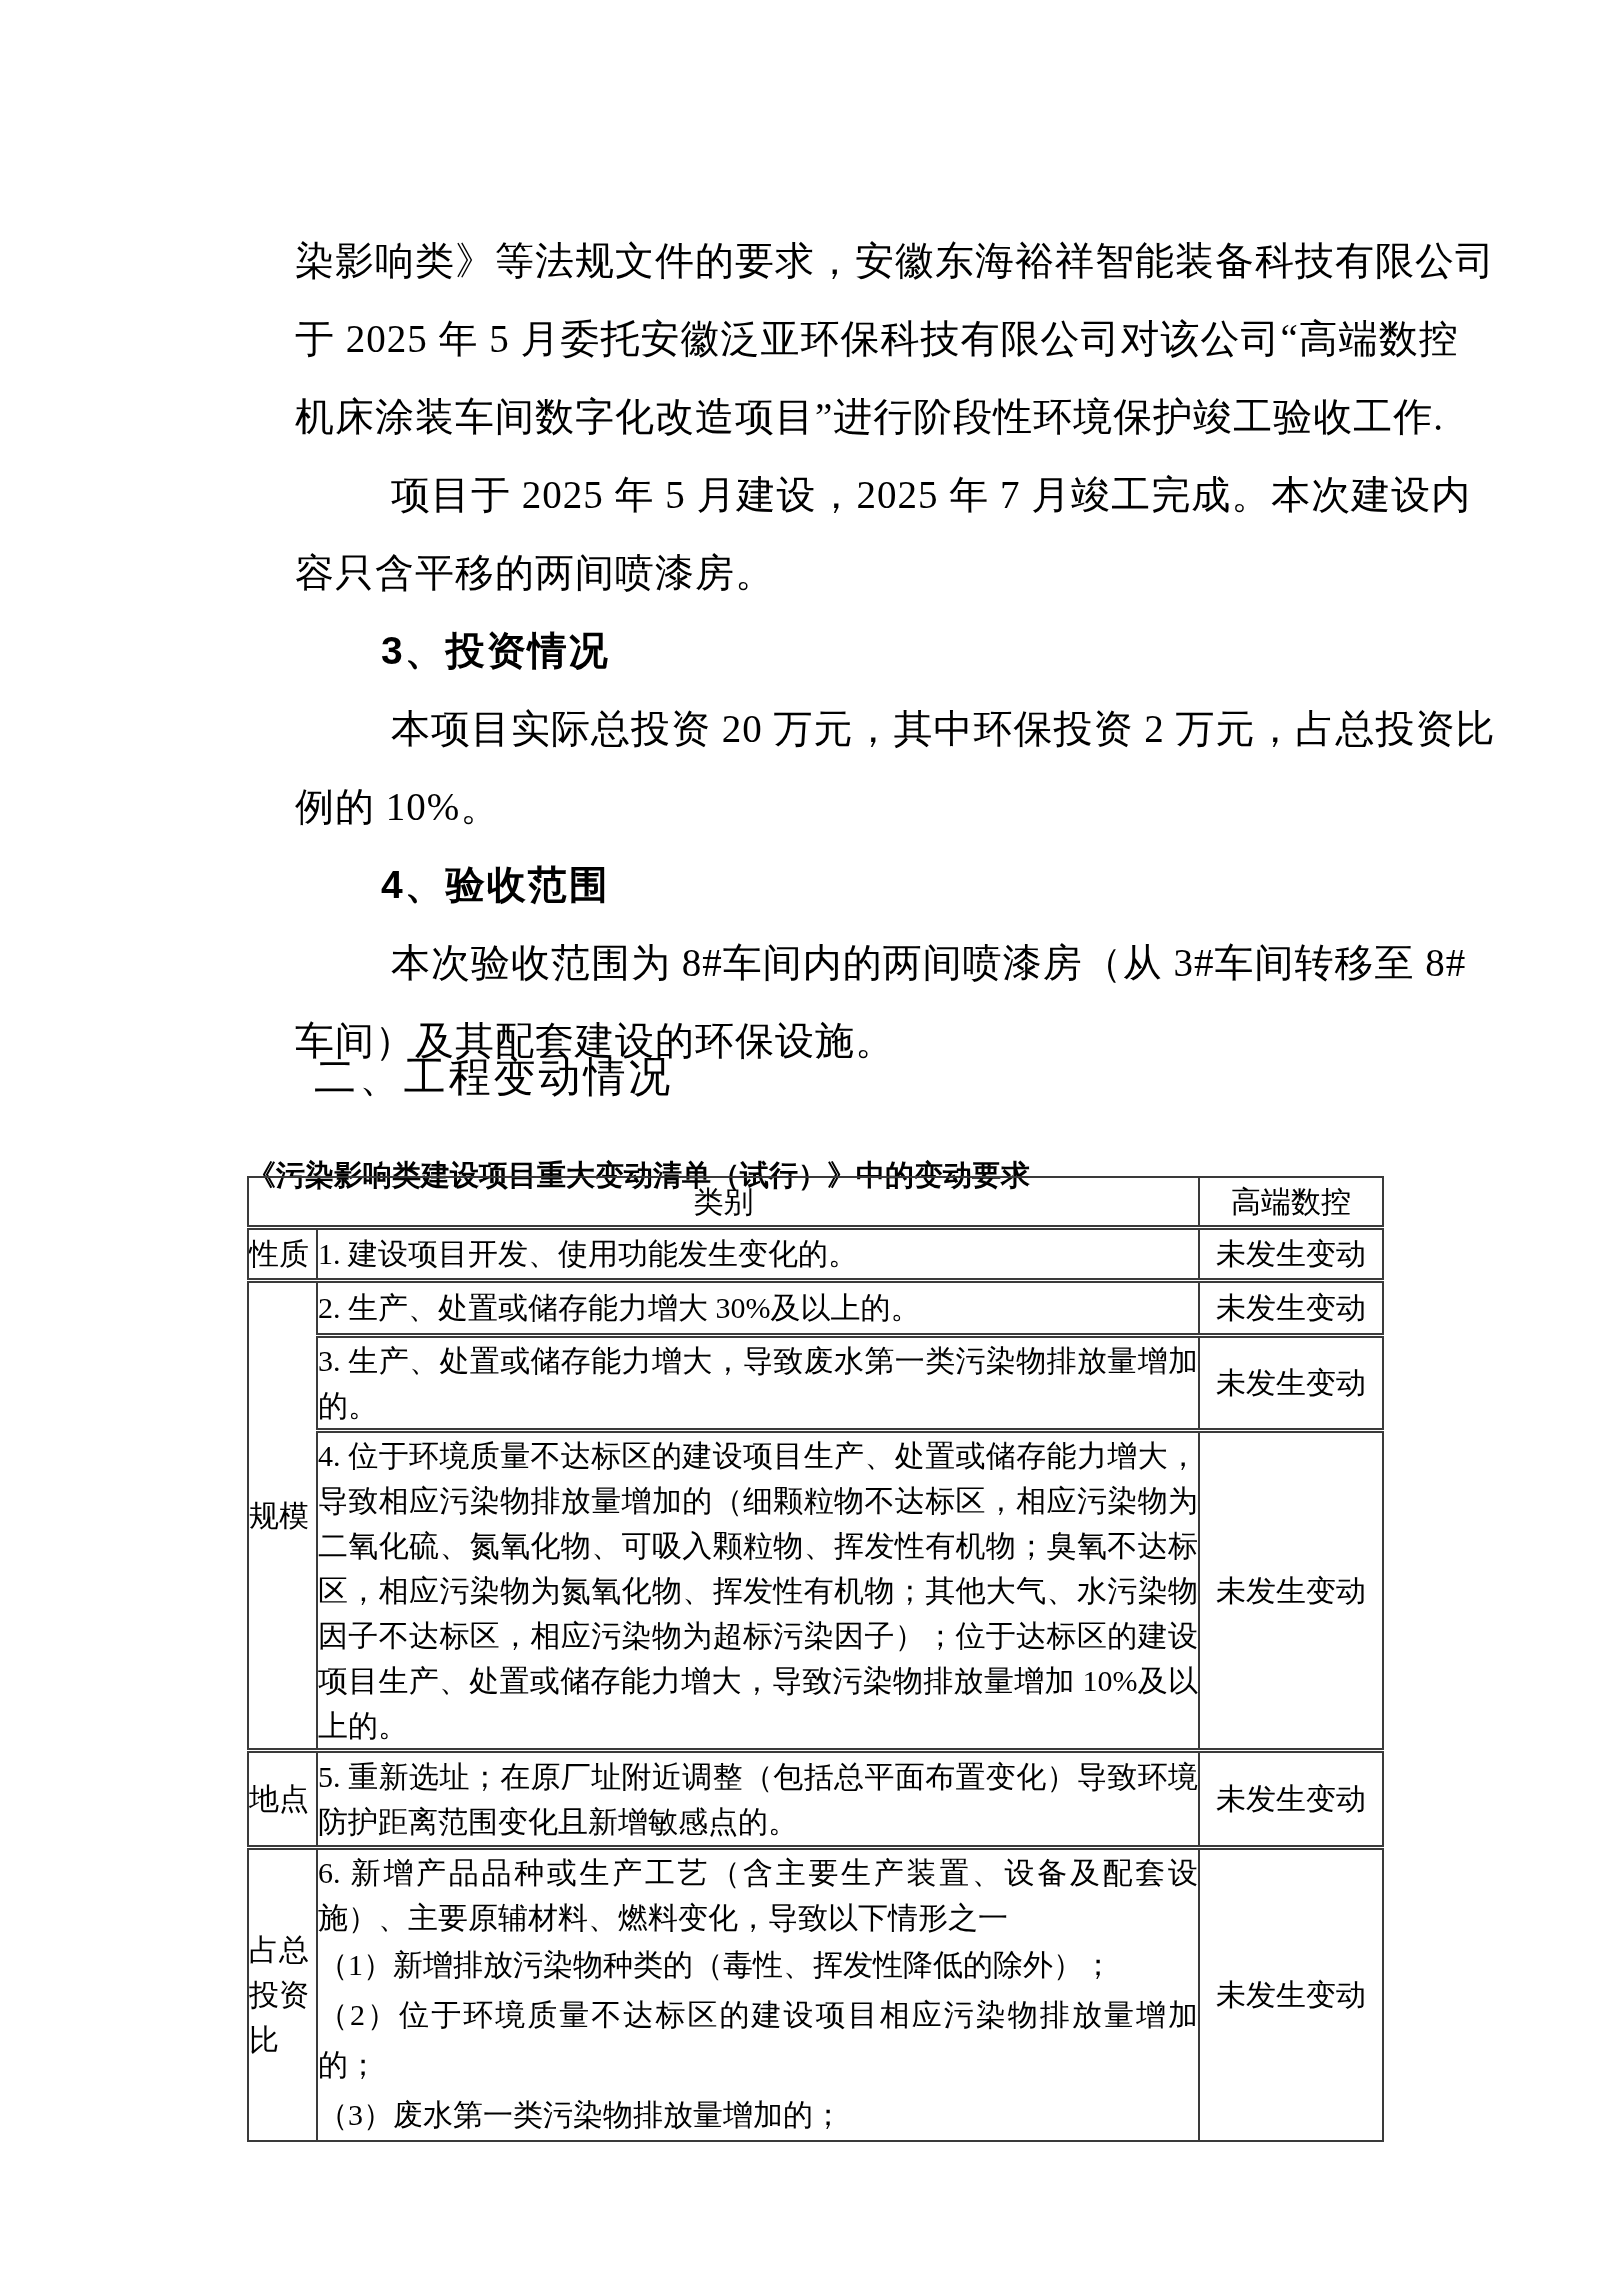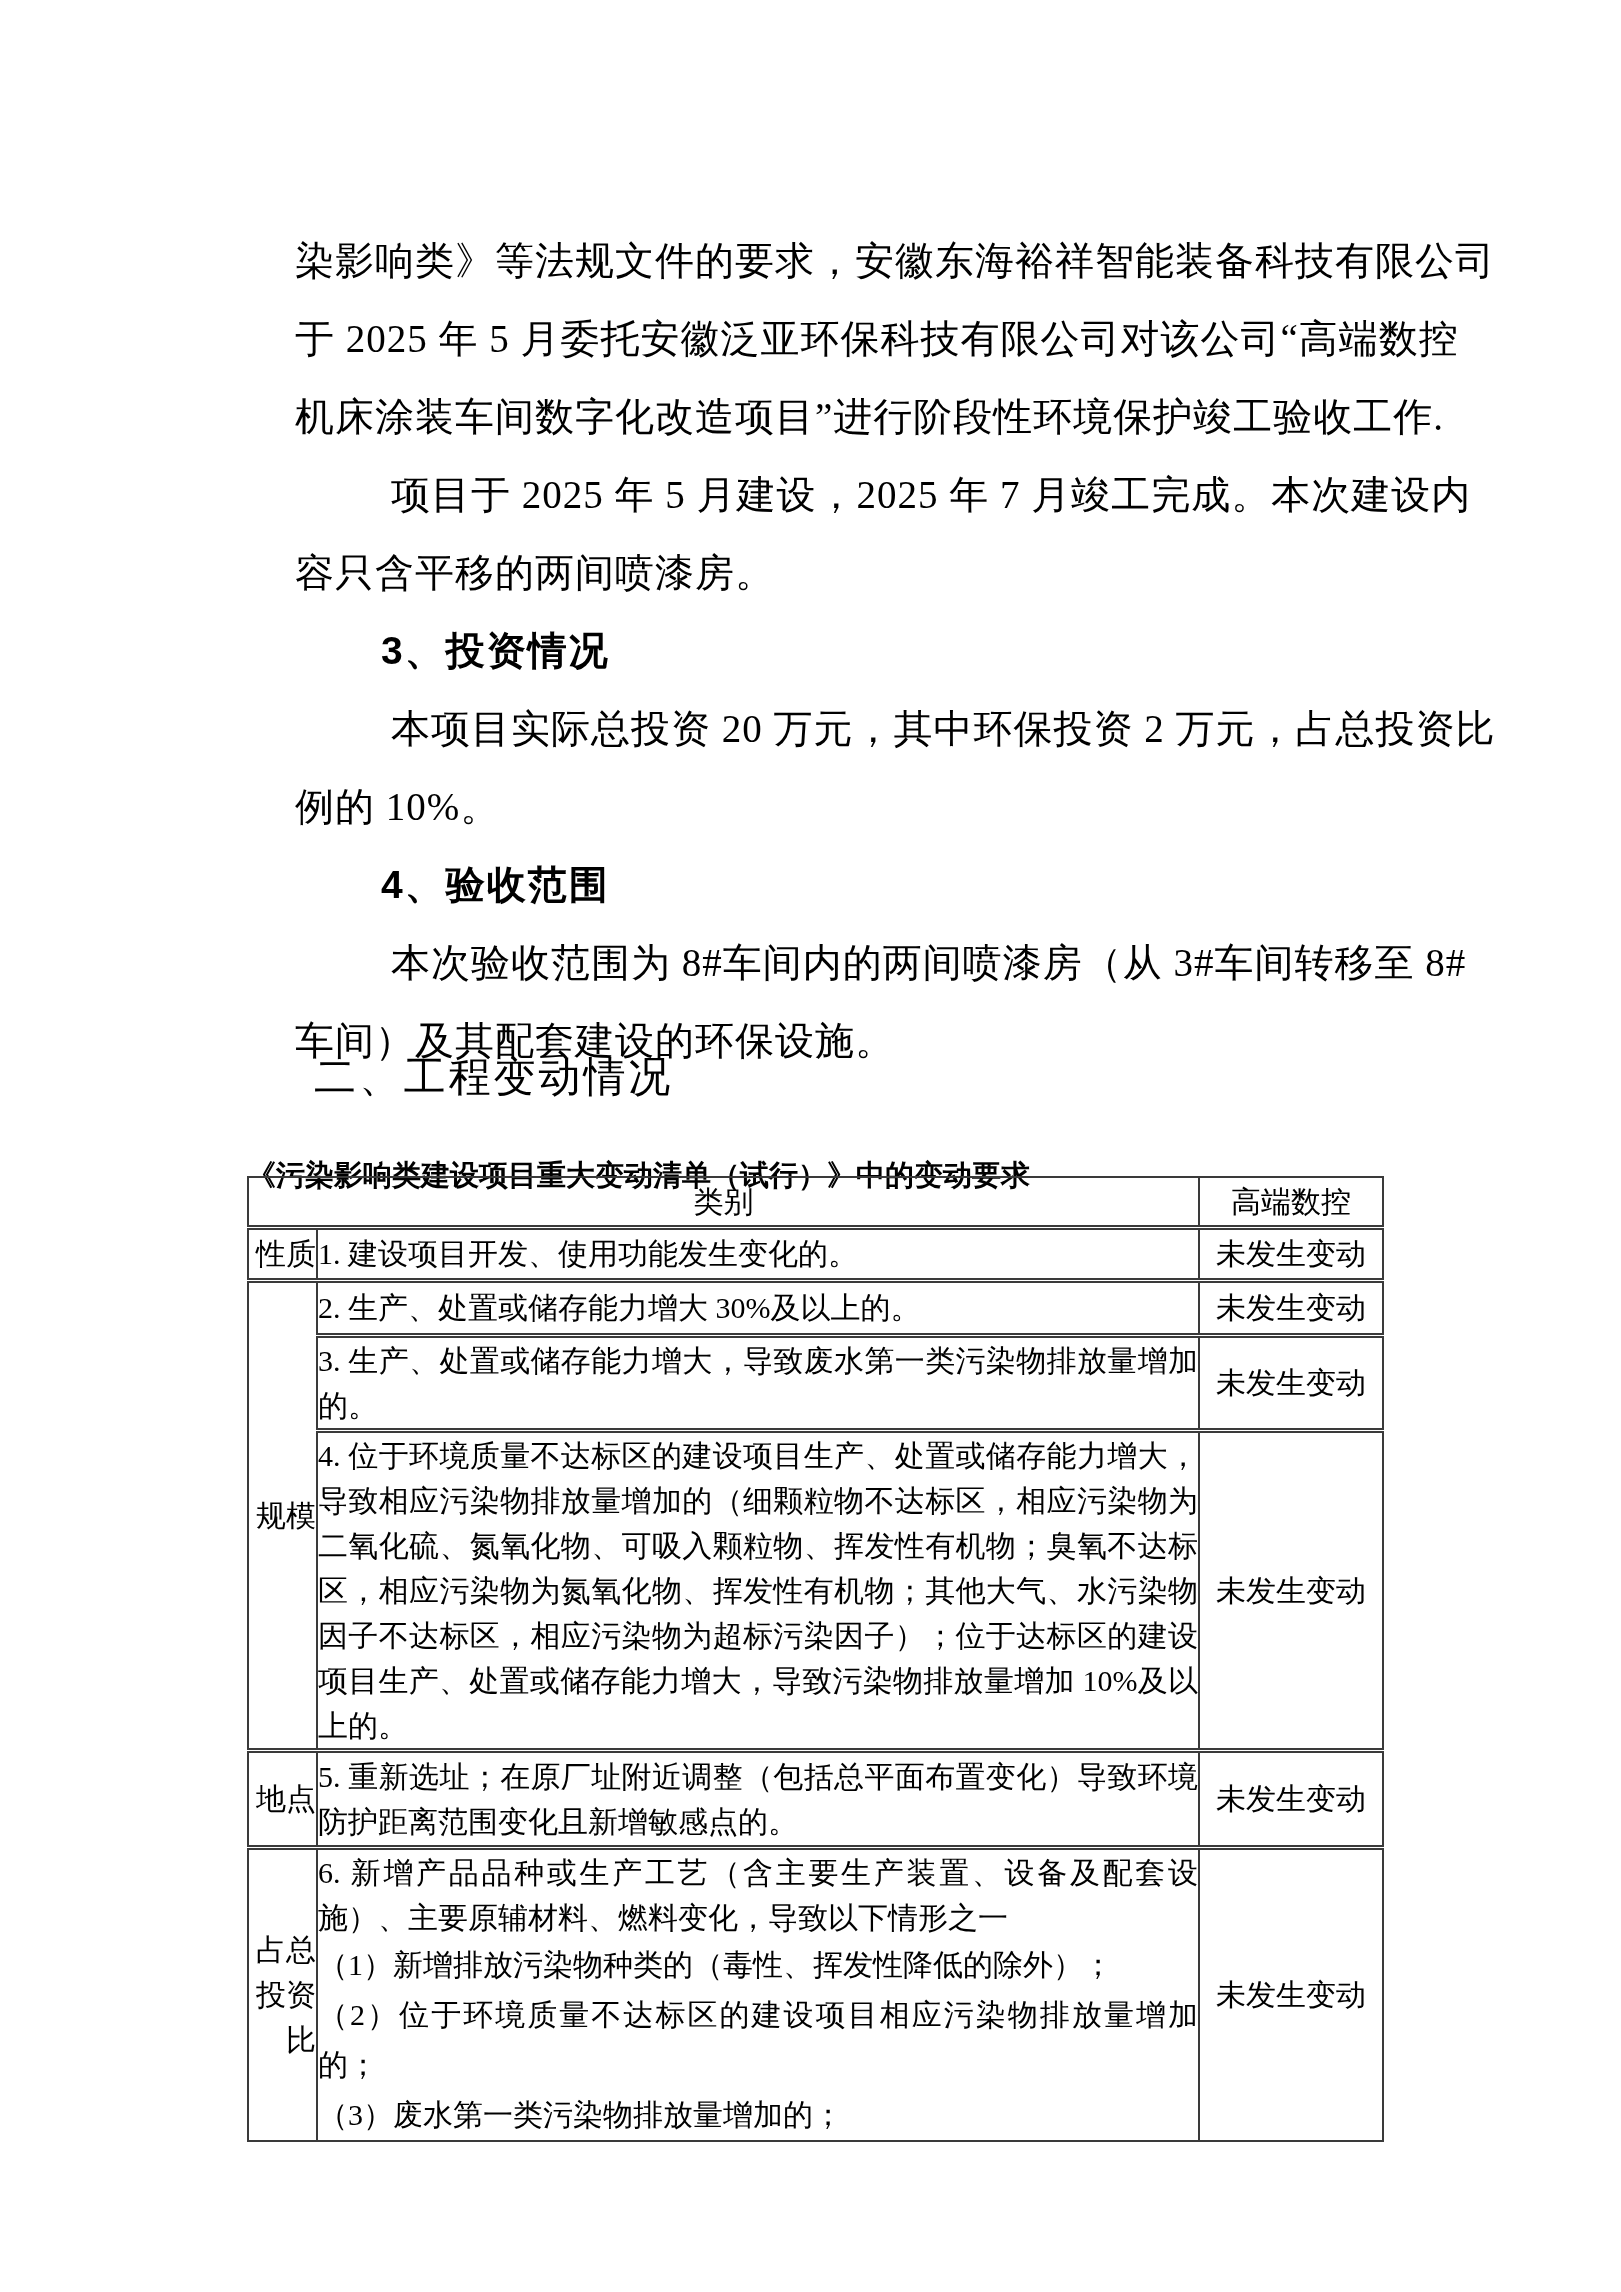--- a/index.html
+++ b/index.html
@@ -52,21 +52,21 @@
     font-size:30px;
   }
   table.change td{
     border-left:2px solid #3a3a3a;
     border-right:2px solid #3a3a3a;
     padding:0;
     overflow:hidden;
   }
   table.change tr + tr td{ border-top:5.9px double #3a3a3a; }
   td.c{ text-align:center; vertical-align:middle; line-height:43px; }
-  td.lbl{ text-align:right; vertical-align:middle; line-height:45px; }
+  td.lbl{ text-align:left; vertical-align:middle; line-height:45px; }
   td.item{
     text-align:justify;
     vertical-align:middle;
     padding:3.9px 11.8px 3.9px 9.8px;
     line-height:45px;
   }
   td.item .pt{ line-height:50px; }
   .rh-head{ height:50px; }
   .rh1{ height:53px; }
   .rh2{ height:55px; }

